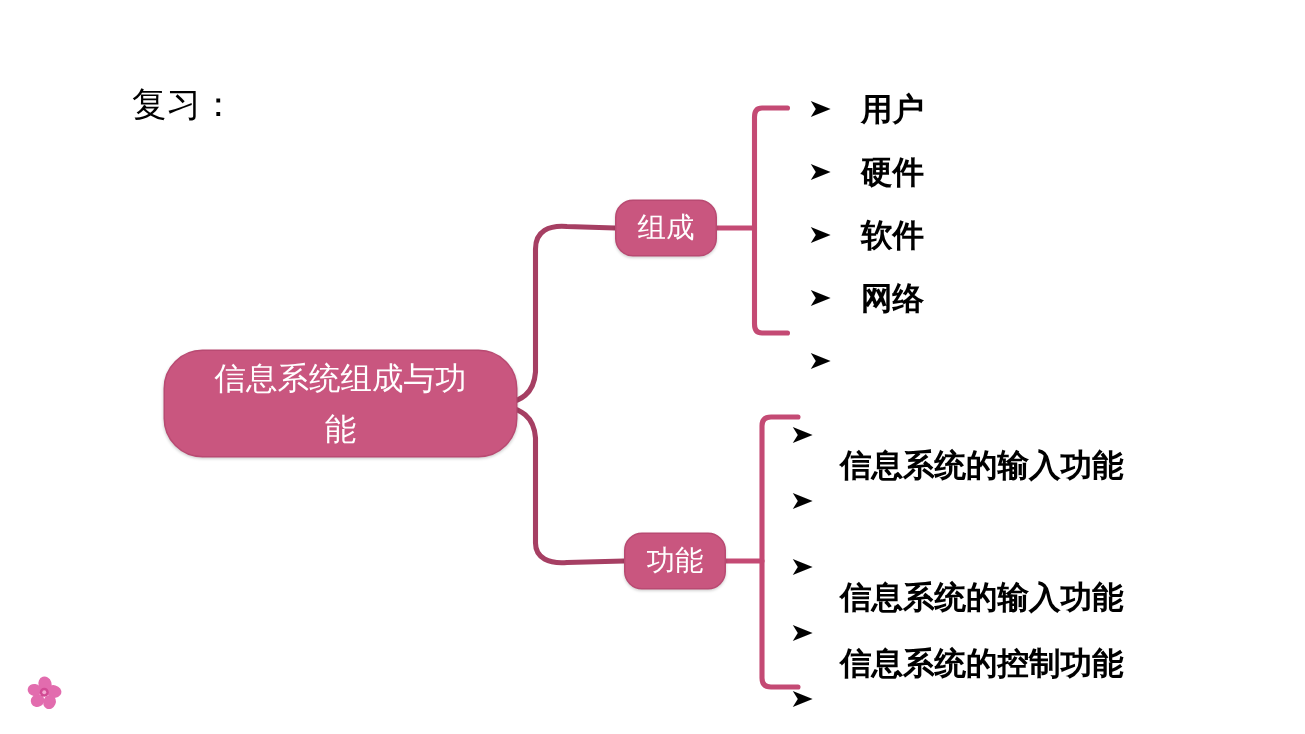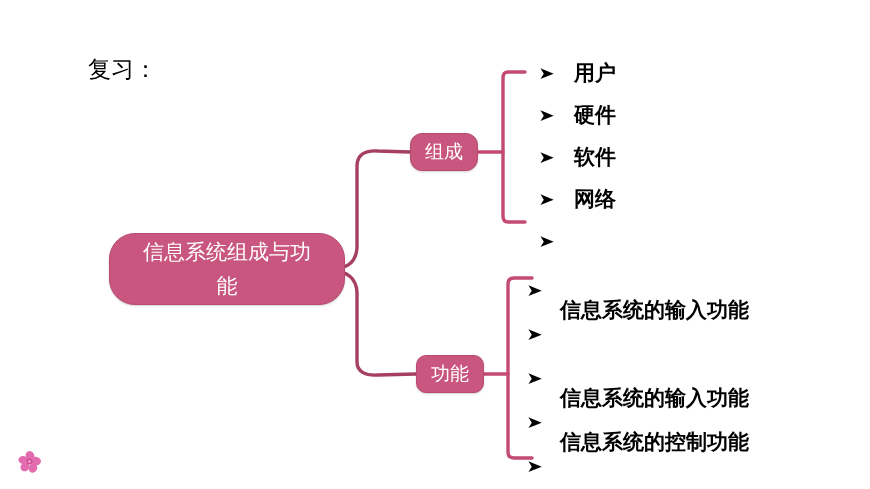--- a/index.html
+++ b/index.html
@@ -70,21 +70,21 @@
   .node-root .node-text {
     display: block;
     width: 100%;
   }
   .node-branch {
     width: 68px;
     height: 38px;
     font-size: 19px;
   }
   .node-compose { left: 410px; top: 133px; }
-  .node-function { left: 416px; top: 355px; border-radius: 10px; }
+  .node-function { left: 416px; top: 355px; }
 
   
   .leaf-list {
     position: absolute;
     margin: 0;
     padding: 0;
     list-style: none;
   }
   .leaf-item {
     display: flex;

